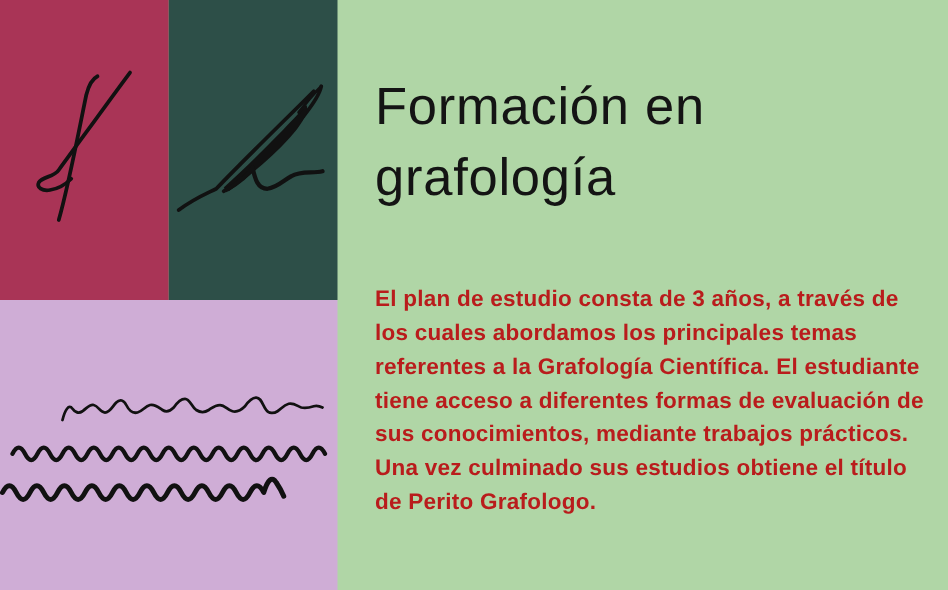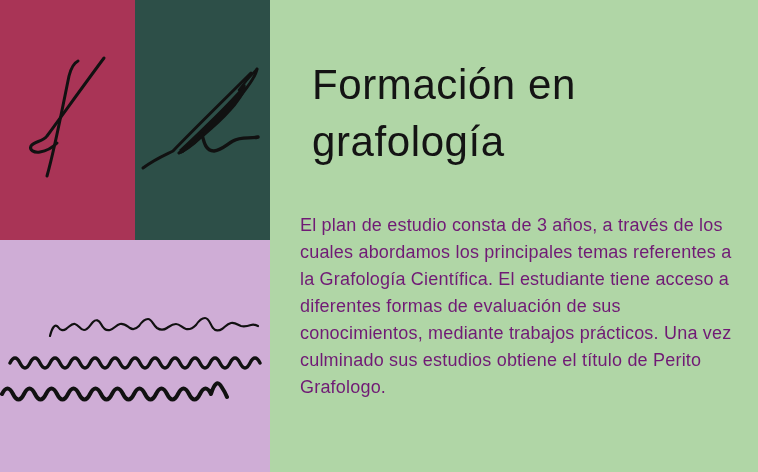--- a/index.html
+++ b/index.html
@@ -18,31 +18,30 @@
   .ink-fill { fill: #111111; stroke: none; }
   #title {
     position: absolute;
     left: 300px; top: 56px;
     width: 370px;
     font-size: 42px;
     line-height: 57px;
     font-weight: 500;
     letter-spacing: 0.6px;
     color: #141414;
-    margin-left: 12px;
   }
   #description {
     position: absolute;
-    left: 300px; top: 212px;
+    left: 300px; top: 226px;
     width: 445px;
     font-size: 18px;
     line-height: 27px;
-    font-weight: 400;
+    font-weight: 700;
     letter-spacing: 0.2px;
-    color: #701a75;
+    color: #b91c1c;
   }
 </style>
 </head>
 <body style="background-color: rgb(176, 214, 166);">
 
 <div class="tile" id="tile-crimson" style="background-color: rgb(169, 52, 86);">
   <svg viewBox="0 0 135 240" aria-hidden="true">
     <path class="ink" stroke-width="3" d="M104,58 C92,74 66,110 47,136 C43,142 34,141 31,146 C29,150 34,153 40,152 C47,151 53,147 57,143"></path>
     <path class="ink" stroke-width="3" d="M78,61 C74,63 71,68 69,76 C64,100 55,148 47,176"></path>
   </svg>

